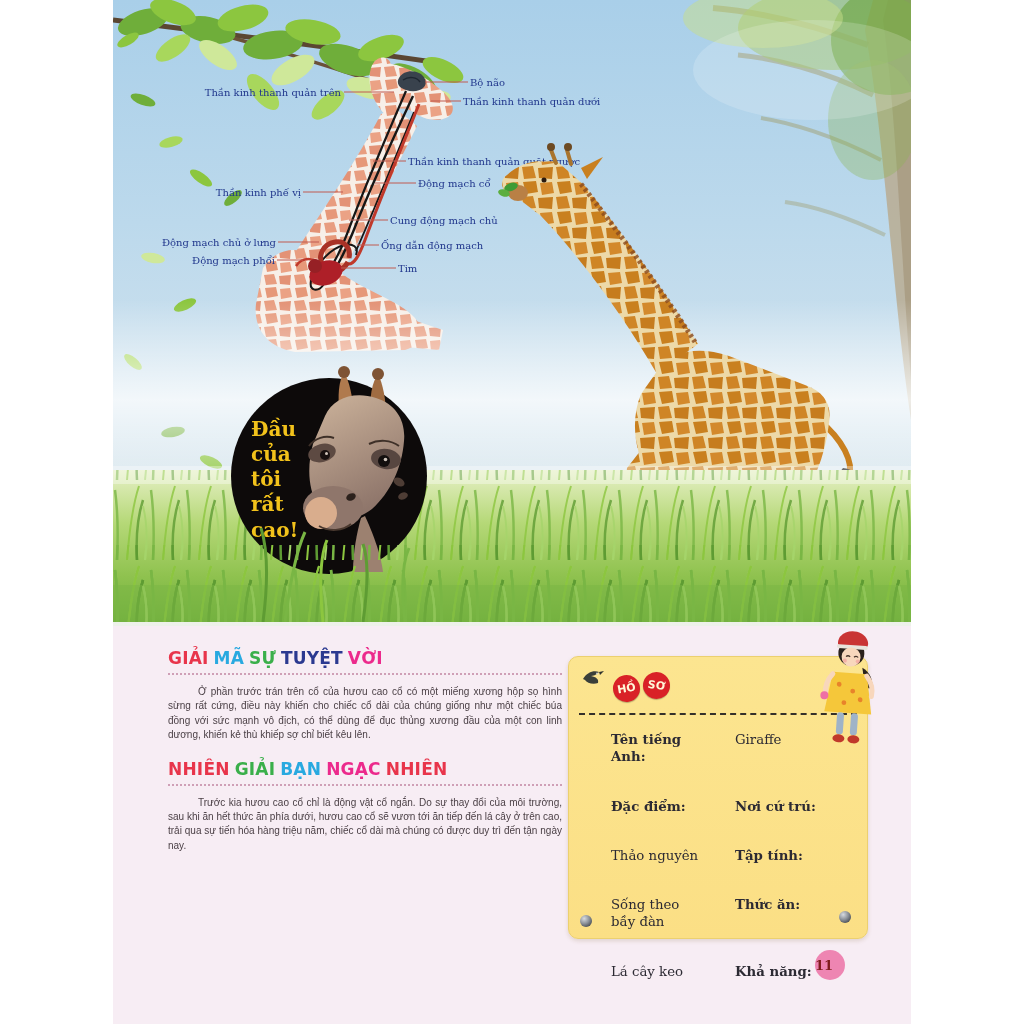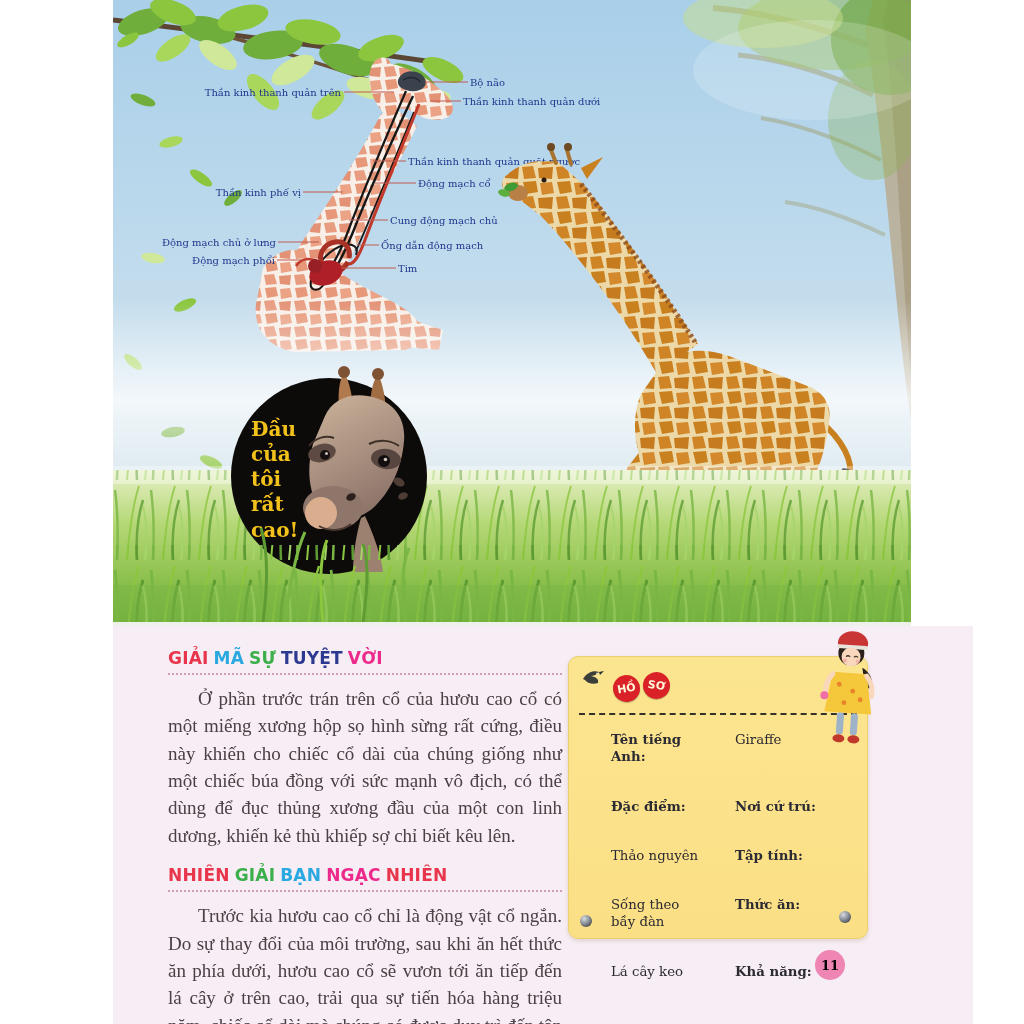--- a/index.html
+++ b/index.html
@@ -8,27 +8,27 @@
   .page{position:absolute;left:113px;top:0;width:798px;height:1024px;}
 
   
   .scene{position:absolute;left:0;top:0;width:798px;height:794px;overflow:hidden;
          background:linear-gradient(180deg,#a9cfe9 0%,#bcd9ec 28%,#cfe2ee 52%,#e2ebec 68%,#edf1e9 78%,#f2f4ea 100%);}
   .scene svg{position:absolute;left:0;top:0;}
   .dlbl{font:10px "DejaVu Serif", serif;fill:#20368c;}
   .inset-word{font:bold 20px "DejaVu Serif", serif;fill:#f2c21b;}
 
   
-  .panel{position:absolute;left:0;top:626px;width:860px;height:398px;background:#f7edf4;}
+  .panel{position:absolute;left:0;top:626px;width:798px;height:398px;background:#f7edf4;}
   .col-text{position:absolute;left:55px;top:22px;width:394px;}
   .headline{font-family:"DejaVu Sans", sans-serif;font-weight:bold;font-size:17px;
             letter-spacing:.2px;margin:0;padding-bottom:5px;border-bottom:2px dotted #cf9fb6;}
   .headline span{margin-right:5px;}
   .c-red{color:#e8354b}.c-cyan{color:#29a9e0}.c-green{color:#3aaf4a}.c-navy{color:#2b3990}.c-magenta{color:#ec2a8c}
-  .para{font-family:Liberation Serif, serif;font-size:19px;line-height:1.44;color:#4b4046;
+  .para{font-family:Liberation Sans, sans-serif;font-size:10px;line-height:1.44;color:#4b4046;
         text-align:justify;text-indent:30px;margin:10px 0 16px 0;}
 
   
   .card{position:absolute;left:455px;top:30px;width:298px;height:281px;
         background:linear-gradient(180deg,#fce590 0%,#fbdf85 100%);
         border:1px solid #ecd06f;border-radius:10px;box-shadow:0 2px 4px rgba(120,90,40,.18);}
   .badge{position:absolute;width:27px;height:27px;border-radius:50%;background:#d92127;
          color:#fff7d8;font:bold 11px "DejaVu Sans", sans-serif;display:flex;align-items:center;
          justify-content:center;box-shadow:0 1px 1px rgba(0,0,0,.25);}
   .badge1{left:44px;top:18px;transform:rotate(-10deg);}
@@ -37,22 +37,22 @@
   .fields{position:absolute;left:42px;right:14px;top:74px;display:grid;
           grid-template-columns:92px 1fr;column-gap:6px;row-gap:9px;
           font-family:"DejaVu Serif", serif;font-size:13.3px;color:#2c2a33;line-height:1.3;gap:32px;}
   .fields .lab{font-weight:bold;}
   .pin{position:absolute;width:12px;height:12px;border-radius:50%;
        background:radial-gradient(circle at 35% 30%,#d7dbe0,#8a9098 45%,#2c3036 95%);}
   .pin-l{left:11px;bottom:11px;}
   .pin-r{right:16px;bottom:15px;}
 
   .page-num{position:absolute;left:702px;top:324px;width:30px;height:30px;border-radius:50%;
-            background:#ee85b2;display:flex;align-items:center;justify-content:center;
-            font:bold 13px "DejaVu Serif", serif;color:#000000;}
+            background:#ee85b2;display:flex;align-items:center;justify-content:flex-start;
+            font:bold 13px "DejaVu Serif", serif;color:#7f1d1d;}
 </style>
 </head>
 <body>
 
 <div class="canvas">
   <div class="page">
 
     <div class="scene">
       <svg width="798" height="622" viewBox="0 0 798 622">
         <defs>

